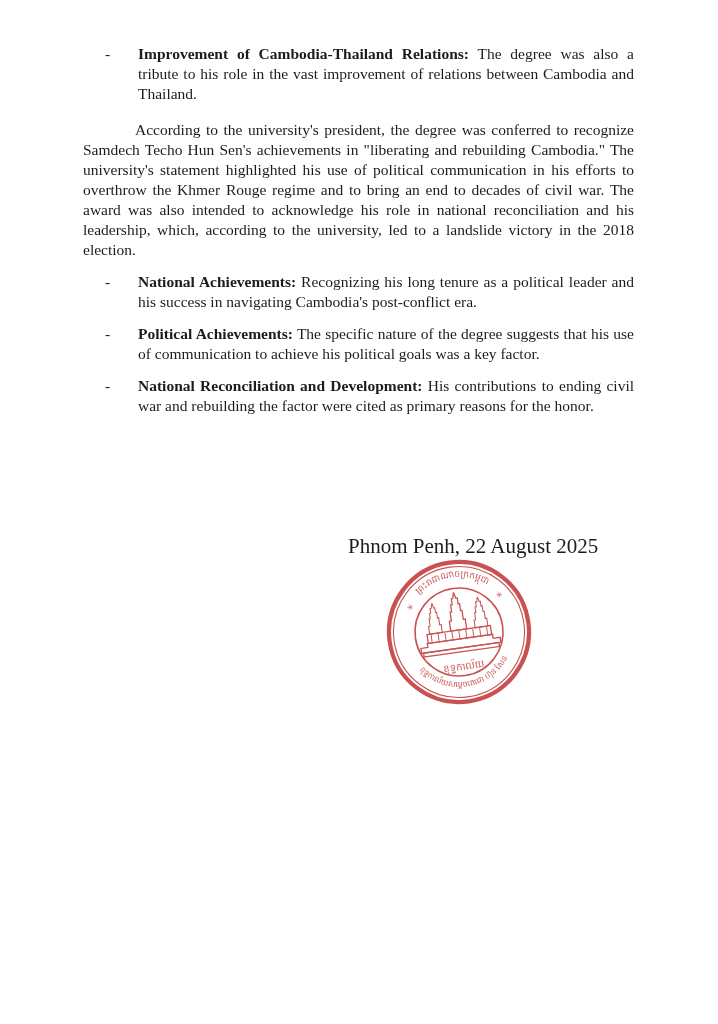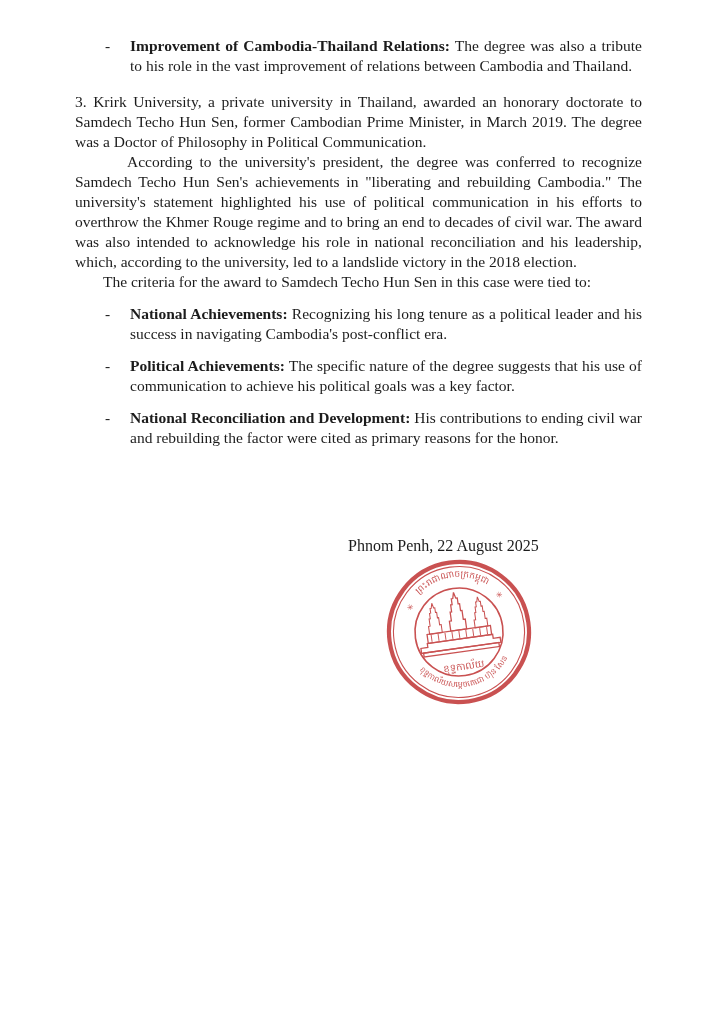--- a/index.html
+++ b/index.html
@@ -5,56 +5,54 @@
   html,body{margin:0;padding:0;}
   body{
     width:718px;height:1024px;position:relative;background:#ffffff;
     font-family:"Liberation Serif", serif;color:#1c1c1c;overflow:hidden;
   }
   .page{position:absolute;inset:0;background:#ffffff;}
   .body-text{
     position:absolute;left:75px;top:36px;width:567px;
     font-size:15.5px;line-height:20px;text-align:justify;
   }
-  p{margin:0;}
+  p{margin:8px;}
   b{font-weight:bold;}
   .li{position:relative;margin-left:55px;}
   .li .dash{position:absolute;left:-25px;top:0;}
   .carryover{margin-bottom:16px;}
   .crit{margin-top:12px;}
   .indent-lg{text-indent:52px;font-family:Liberation Serif, serif;}
   .indent-sm{text-indent:28px;}
   .dateline{
     position:absolute;left:348px;top:536px;
-    font-size:16px;line-height:20px;white-space:nowrap;
+    font-size:21px;line-height:20px;white-space:nowrap;
   }
   .stamp{
     position:absolute;left:384px;top:557px;width:150px;height:150px;
     transform:rotate(-8deg);opacity:0.88;
   }
   .stamp text{fill:#c23a3a;}
   .kh{font-family:"DejaVu Sans", sans-serif;}
 </style>
 </head>
 <body>
 
 <div class="page">
 
   <div class="body-text">
 
     <div class="li carryover">
       <span class="dash">-</span>
       <p><b>Improvement of Cambodia-Thailand Relations:</b> <span>The degree was also a tribute to his role in the vast improvement of relations between Cambodia and Thailand.</span></p>
     </div>
 
-    <p>3. Krirk University, a private university in Thailand, awarded an honorary doctorate to Samdech Techo Hun Sen, former Cambodian Prime Minister, in March 2019. The degree was a Doctor of Philosophy in Political Communication.</p>
 
     <p class="indent-lg">According to the university's president, the degree was conferred to recognize Samdech Techo Hun Sen's achievements in "liberating and rebuilding Cambodia." The university's statement highlighted his use of political communication in his efforts to overthrow the Khmer Rouge regime and to bring an end to decades of civil war. The award was also intended to acknowledge his role in national reconciliation and his leadership, which, according to the university, led to a landslide victory in the 2018 election.</p>
 
-    <p class="indent-sm">The criteria for the award to Samdech Techo Hun Sen in this case were tied to:</p>
 
     <div class="li crit">
       <span class="dash">-</span>
       <p><b>National Achievements:</b> <span>Recognizing his long tenure as a political leader and his success in navigating Cambodia's post-conflict era.</span></p>
     </div>
 
     <div class="li crit">
       <span class="dash">-</span>
       <p><b>Political Achievements:</b> <span>The specific nature of the degree suggests that his use of communication to achieve his political goals was a key factor.</span></p>
     </div>

